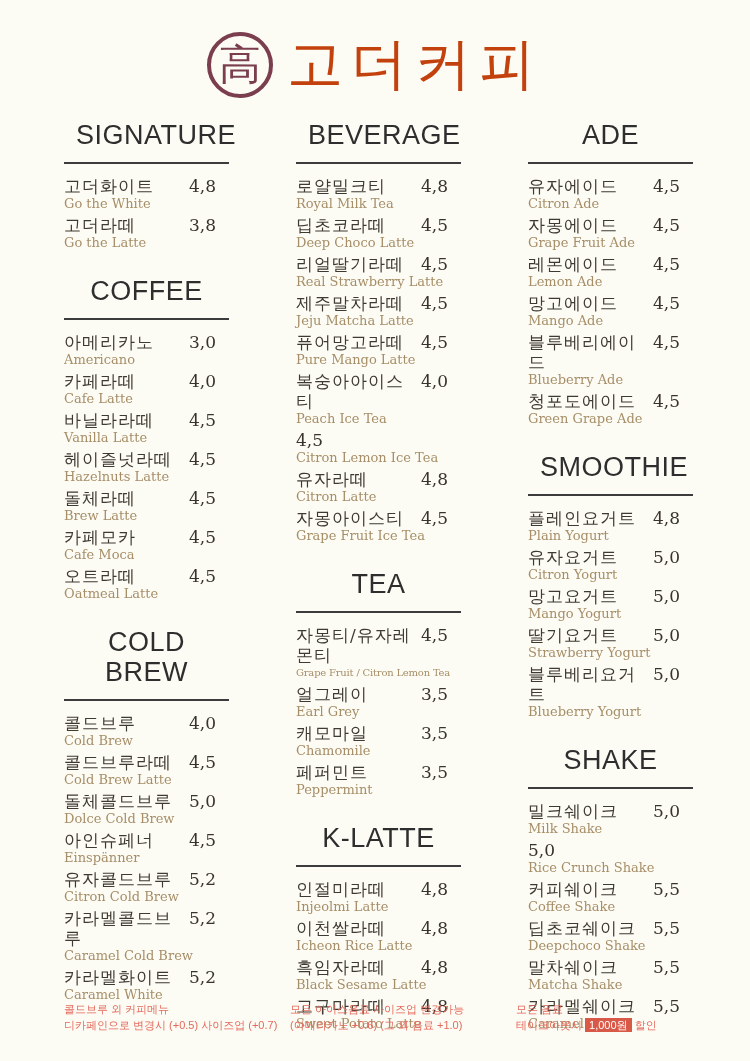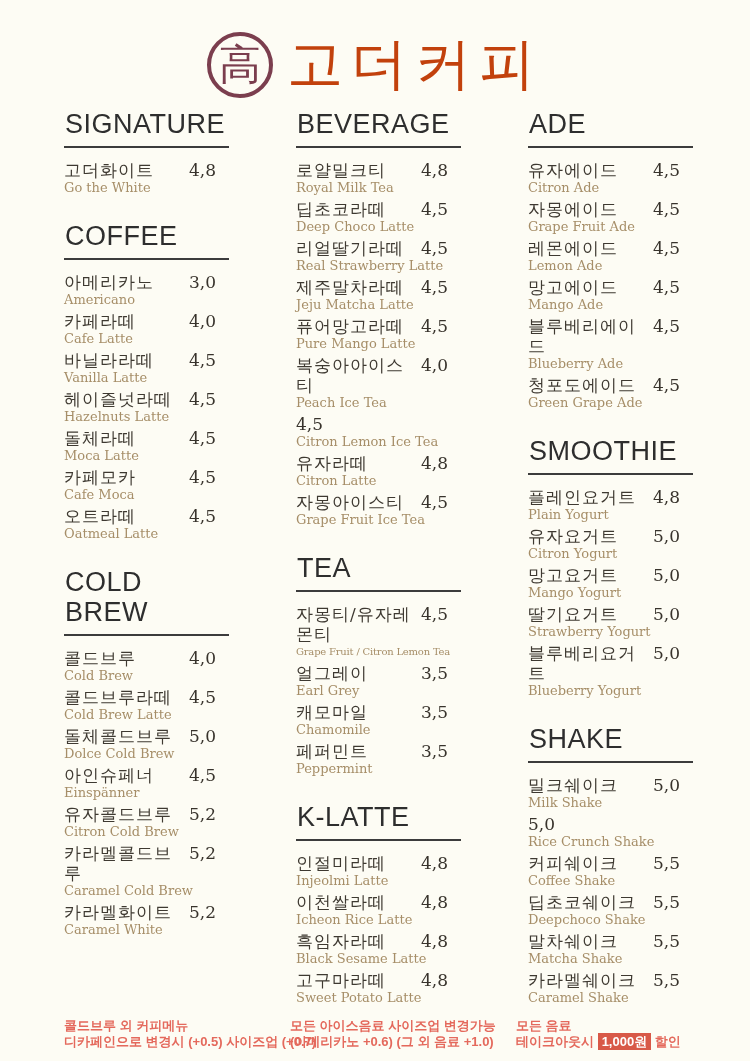--- a/index.html
+++ b/index.html
@@ -52,25 +52,26 @@
   .columns {
     display: grid;
     grid-template-columns: 165px 165px 165px;
     column-gap: 67px;
     padding-left: 64px;
     margin-top: 4px;
     align-items: start;
   }
   .menu-section + .menu-section { margin-top: 26px; }
   .section-title {
-    margin: 1px;
+    margin: 12px;
     font-size: 27px; line-height: 30px;
     font-weight: 400;
     letter-spacing: 0.5px;
     color: var(--heading);
+    text-align: center;
   }
   .rule {
     border: none;
     border-top: 2px solid var(--rule);
     margin: 7px 0 12px 0;
   }
   .items { list-style: none; margin: 0; padding: 0; }
   .menu-item { margin-bottom: 4px; }
   .item-line {
     display: flex; justify-content: space-between; align-items: baseline;
@@ -92,25 +93,24 @@
     font-size: 13px; line-height: 15px;
     color: var(--item-english);
     white-space: nowrap;
   }
   .item-name-en.small { font-size: 10px; letter-spacing: -0.2px; }
 
   
   .footer-notes { position: absolute; top: 1001px; left: 0; width: 750px; height: 44px; }
   .footer-note {
     position: absolute; top: 0;
-    font-size: 13px; font-weight: bold;
+    font-size: 11px; font-weight: normal;
     line-height: 16px;
     color: var(--note-red);
     white-space: nowrap;
-    margin-top: 17px;
   }
   .footer-note.note-0 { left: 64px; }
   .footer-note.note-1 { left: 290px; }
   .footer-note.note-2 { left: 516px; }
   .highlight {
     background: var(--highlight-bg);
     color: var(--highlight-text);
     padding: 1px 4px;
   }
 </style>
@@ -132,20 +132,27 @@
     <h2 class="section-title">SIGNATURE</h2>
     <hr class="rule">
     <ul class="items">
             <li class="menu-item">
     <div class="item-line">
       <span class="item-name-ko">고더화이트</span>
       <span class="item-price">4,8</span>
     </div>
     <div class="item-name-en">Go the White</div>
   </li>
+            <li class="menu-item">
+    <div class="item-line">
+      <span class="item-name-ko">고더라떼</span>
+      <span class="item-price">3,8</span>
+    </div>
+    <div class="item-name-en">Go the Latte</div>
+  </li>
           </ul>
   </section>
         <section class="menu-section">
     <h2 class="section-title">COFFEE</h2>
     <hr class="rule">
     <ul class="items">
             <li class="menu-item">
     <div class="item-line">
       <span class="item-name-ko">아메리카노</span>
       <span class="item-price">3,0</span>
@@ -171,21 +178,21 @@
       <span class="item-name-ko">헤이즐넛라떼</span>
       <span class="item-price">4,5</span>
     </div>
     <div class="item-name-en">Hazelnuts Latte</div>
   </li>
             <li class="menu-item">
     <div class="item-line">
       <span class="item-name-ko">돌체라떼</span>
       <span class="item-price">4,5</span>
     </div>
-    <div class="item-name-en">Moca Latte</div>
+    <div class="item-name-en">Brew Latte</div>
   </li>
             <li class="menu-item">
     <div class="item-line">
       <span class="item-name-ko">카페모카</span>
       <span class="item-price">4,5</span>
     </div>
     <div class="item-name-en">Cafe Moca</div>
   </li>
             <li class="menu-item">
     <div class="item-line">

